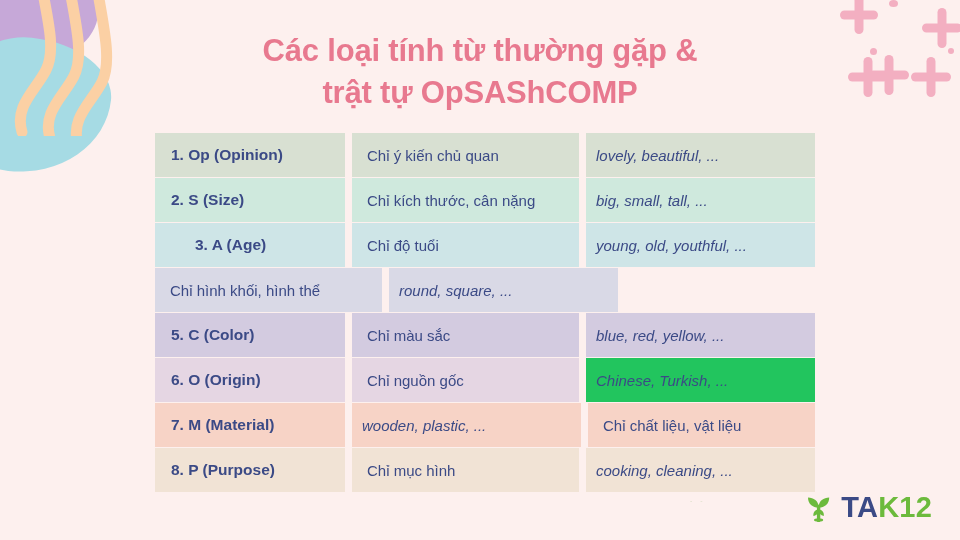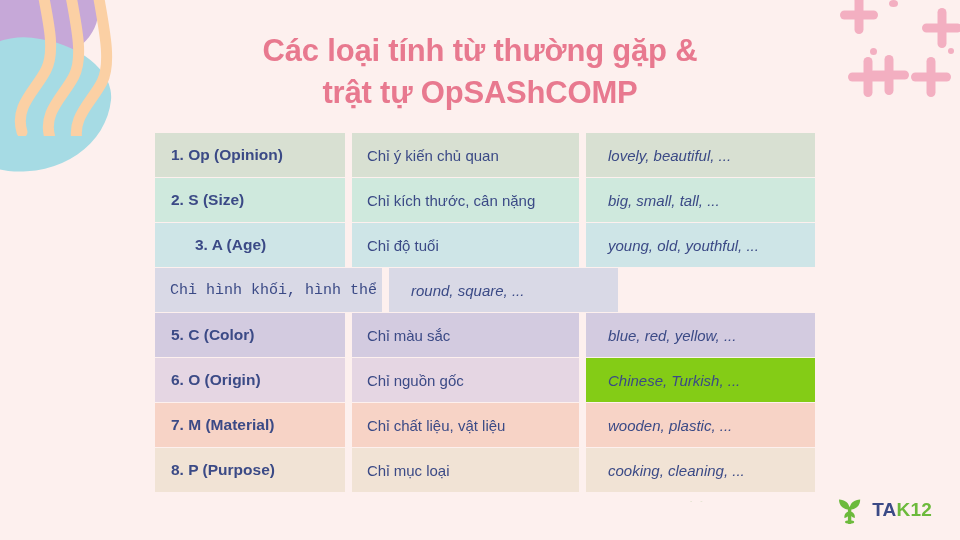--- a/index.html
+++ b/index.html
@@ -126,37 +126,37 @@
     font-size: 15.5px;
     font-weight: bold;
   }
   .c2 {
     width: 227px;
     padding-left: 15px;
     font-size: 15px;
   }
   .c3 {
     width: 229px;
-    padding-left: 22px;
+    padding-left: 10px;
     font-size: 15px;
     font-style: italic;
   }
 
   
   .logo {
     position: absolute;
     right: 28px;
     bottom: 16px;
     display: flex;
     align-items: center;
     gap: 7px;
     z-index: 3;
   }
   .logo-text {
-    font-size: 19px;
+    font-size: 29px;
     font-weight: bold;
     letter-spacing: 0.2px;
   }
   .logo-ta { color: #3b4a86; }
   .logo-k12 { color: #6cba3c; }
 
   .watermark {
     position: absolute;
     left: 690px;
     top: 497px;
@@ -207,41 +207,41 @@
       <div class="cell c1" style="background: rgb(207, 233, 221);">2. S (Size)</div>
       <div class="cell c2" style="background: rgb(207, 233, 221);">Chỉ kích thước, cân nặng</div>
       <div class="cell c3" style="background: rgb(207, 233, 221);">big, small, tall, ...</div>
     </div>
     <div class="row">
       <div class="cell c1" style="background: rgb(206, 229, 231); padding-left: 40px;">3. A (Age)</div>
       <div class="cell c2" style="background: rgb(206, 229, 231);">Chỉ độ tuổi</div>
       <div class="cell c3" style="background: rgb(206, 229, 231);">young, old, youthful, ...</div>
     </div>
     <div class="row">
-      <div class="cell c2" style="background: rgb(217, 217, 230); font-family: Liberation Mono, monospace;">Chỉ hình khối, hình thể</div>
+      <div class="cell c2" style="background: rgb(217, 217, 230);">Chỉ hình khối, hình thể</div>
       <div class="cell c3" style="background: rgb(217, 217, 230);">round, square, ...</div>
     </div>
     <div class="row">
       <div class="cell c1" style="background: rgb(211, 203, 224);">5. C (Color)</div>
       <div class="cell c2" style="background: rgb(211, 203, 224);">Chỉ màu sắc</div>
       <div class="cell c3" style="background: rgb(211, 203, 224);">blue, red, yellow, ...</div>
     </div>
     <div class="row">
       <div class="cell c1" style="background: rgb(229, 214, 227);">6. O (Origin)</div>
       <div class="cell c2" style="background: rgb(229, 214, 227);">Chỉ nguồn gốc</div>
-      <div class="cell c3" style="background: #84cc16;">Chinese, Turkish, ...</div>
+      <div class="cell c3" style="background: #22c55e;">Chinese, Turkish, ...</div>
     </div>
     <div class="row">
       <div class="cell c1" style="background: rgb(247, 211, 198);">7. M (Material)</div>
+      <div class="cell c3" style="background: rgb(247, 211, 198);">wooden, plastic, ...</div>
       <div class="cell c2" style="background: rgb(247, 211, 198);">Chỉ chất liệu, vật liệu</div>
-      <div class="cell c3" style="background: rgb(247, 211, 198);">wooden, plastic, ...</div>
     </div>
     <div class="row">
       <div class="cell c1" style="background: rgb(241, 227, 213);">8. P (Purpose)</div>
-      <div class="cell c2" style="background: rgb(241, 227, 213);">Chỉ mục loại</div>
+      <div class="cell c2" style="background: rgb(241, 227, 213);">Chỉ mục hình</div>
       <div class="cell c3" style="background: rgb(241, 227, 213);">cooking, cleaning, ...</div>
     </div>
   </div>
 
 <div class="watermark">- -</div>
 
 <div class="logo">
   <svg width="30" height="28" viewBox="0 0 30 28">
     <path d="M14.6 26.5 L14.6 12.5" stroke="#6cba3c" stroke-width="3.4" stroke-linecap="round" fill="none"></path>
     <path d="M14.6 13 C14.6 7 9.5 3.5 4 3.5 C4 10 8.5 13.6 14.6 13.6 Z" fill="#6cba3c"></path>

